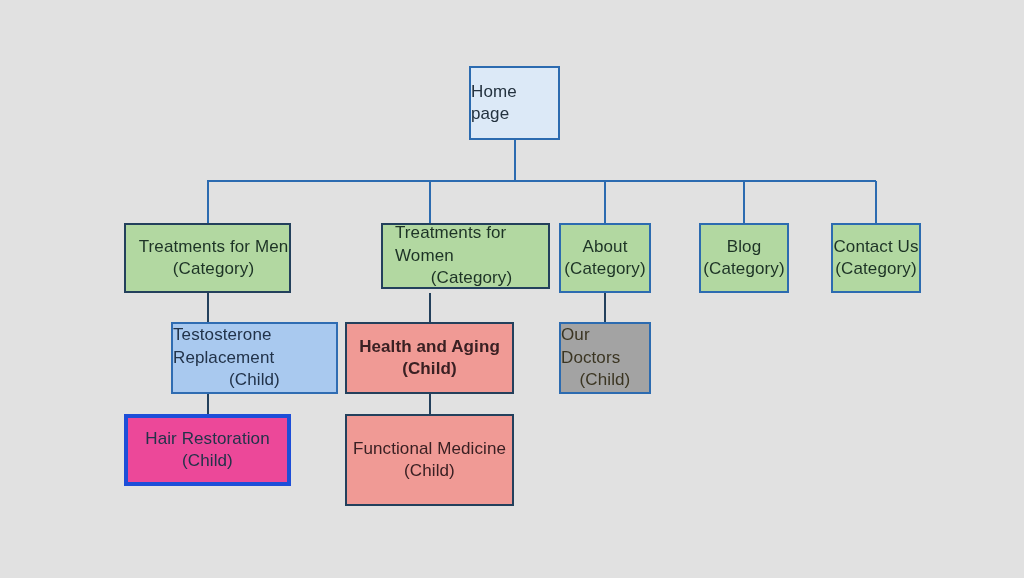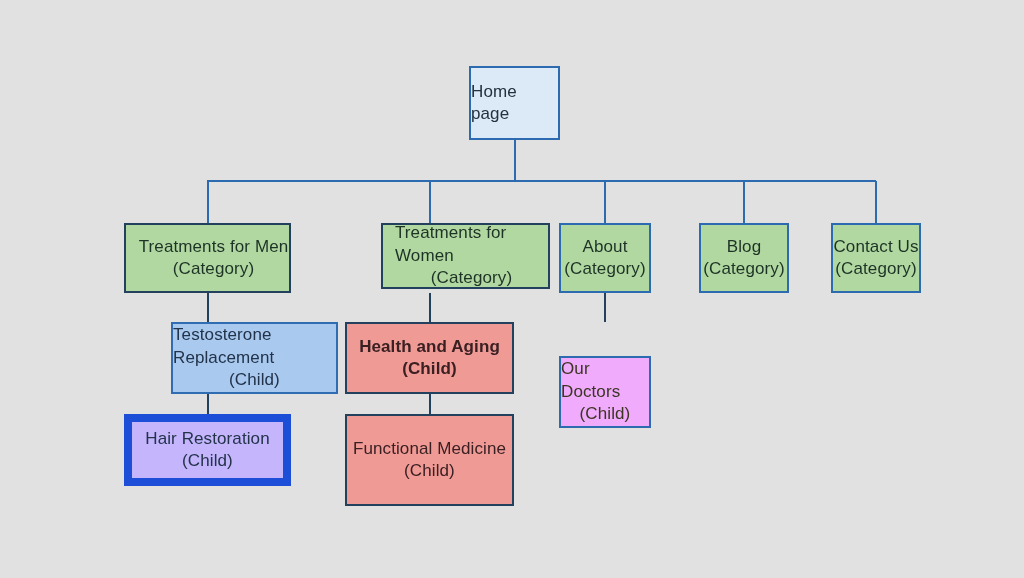--- a/index.html
+++ b/index.html
@@ -58,34 +58,33 @@
     border: 2px solid #2c6bb0;
     color: #1d3326;
   }
   .v-child-blue-mid {
     background: #a9c9ef;
     border: 2px solid #2f6cb2;
     color: #22334a;
     margin-left: 47px;
   }
   .v-child-blue-navy {
-    background: #c4b5fd;
-    border: 8px solid #1d4ed8;
+    background: #ec4899;
+    border: 4px solid #1d4ed8;
     color: #22334a;
   }
   .v-child-red {
     background: #f09a95;
     border: 2px solid #23405c;
     color: #3a2023;
   }
   .v-child-cream {
-    background: #f0abfc;
+    background: #a3a3a3;
     border: 2px solid #2c6bb0;
     color: #3b3522;
-    margin-top: 34px;
   }
 </style>
 </head>
 <body>
 
 <div id="canvas">
   <svg id="connectors" viewBox="0 0 1024 578" width="1024" height="578">
       <path d="M 514.5 140 L 514.5 181" stroke="#2c6bb0" stroke-width="2" fill="none" shape-rendering="crispEdges"></path>
       <path d="M 207 181 L 876 181" stroke="#2c6bb0" stroke-width="2" fill="none" shape-rendering="crispEdges"></path>
       <path d="M 207.5 181 L 207.5 223" stroke="#2c6bb0" stroke-width="2" fill="none" shape-rendering="crispEdges"></path>

